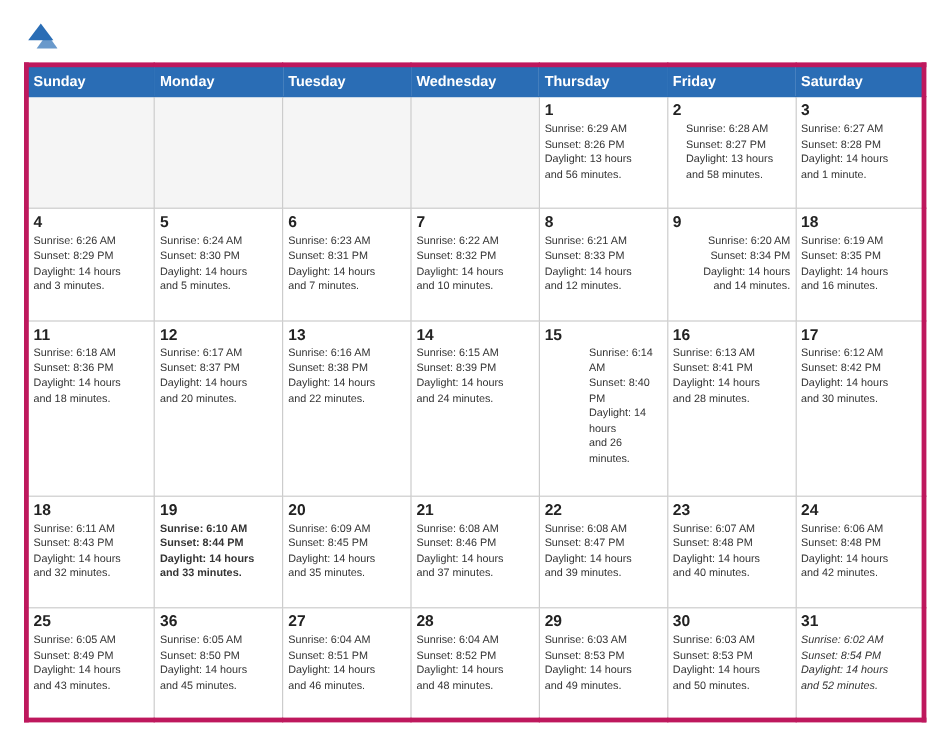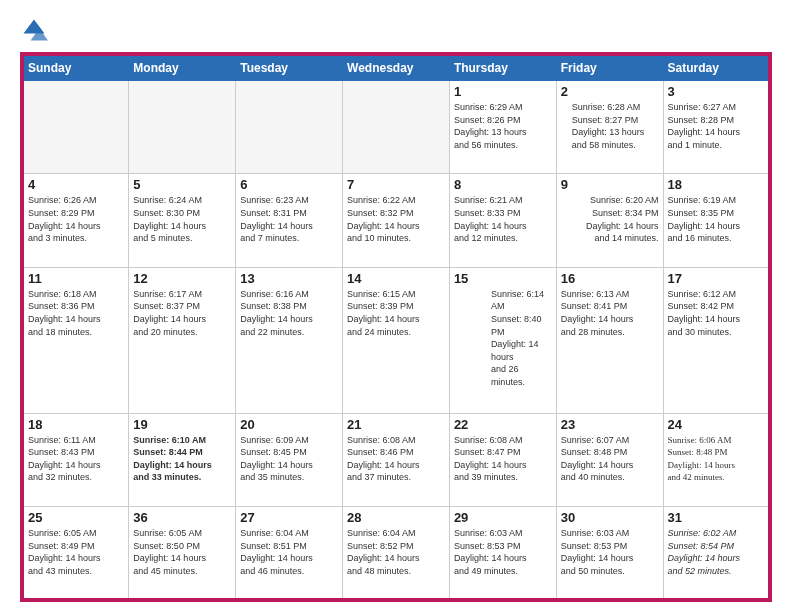--- a/index.html
+++ b/index.html
@@ -301,21 +301,21 @@
           </td>
           <td>
             <div class="day-num">23</div>
             <div class="cell-text" style="white-space: pre-line;">Sunrise: 6:07 AM
 Sunset: 8:48 PM
 Daylight: 14 hours
 and 40 minutes.</div>
           </td>
           <td>
             <div class="day-num">24</div>
-            <div class="cell-text" style="white-space: pre-line; font-family: Liberation Serif, serif;">Sunrise: 6:06 AM
+            <div class="cell-text" style="white-space: pre-line;">Sunrise: 6:06 AM
 Sunset: 8:48 PM
 Daylight: 14 hours
 and 42 minutes.</div>
           </td>
         </tr>
         <tr>
           <td>
             <div class="day-num">25</div>
             <div class="cell-text" style="white-space: pre-line;">Sunrise: 6:05 AM
 Sunset: 8:49 PM

